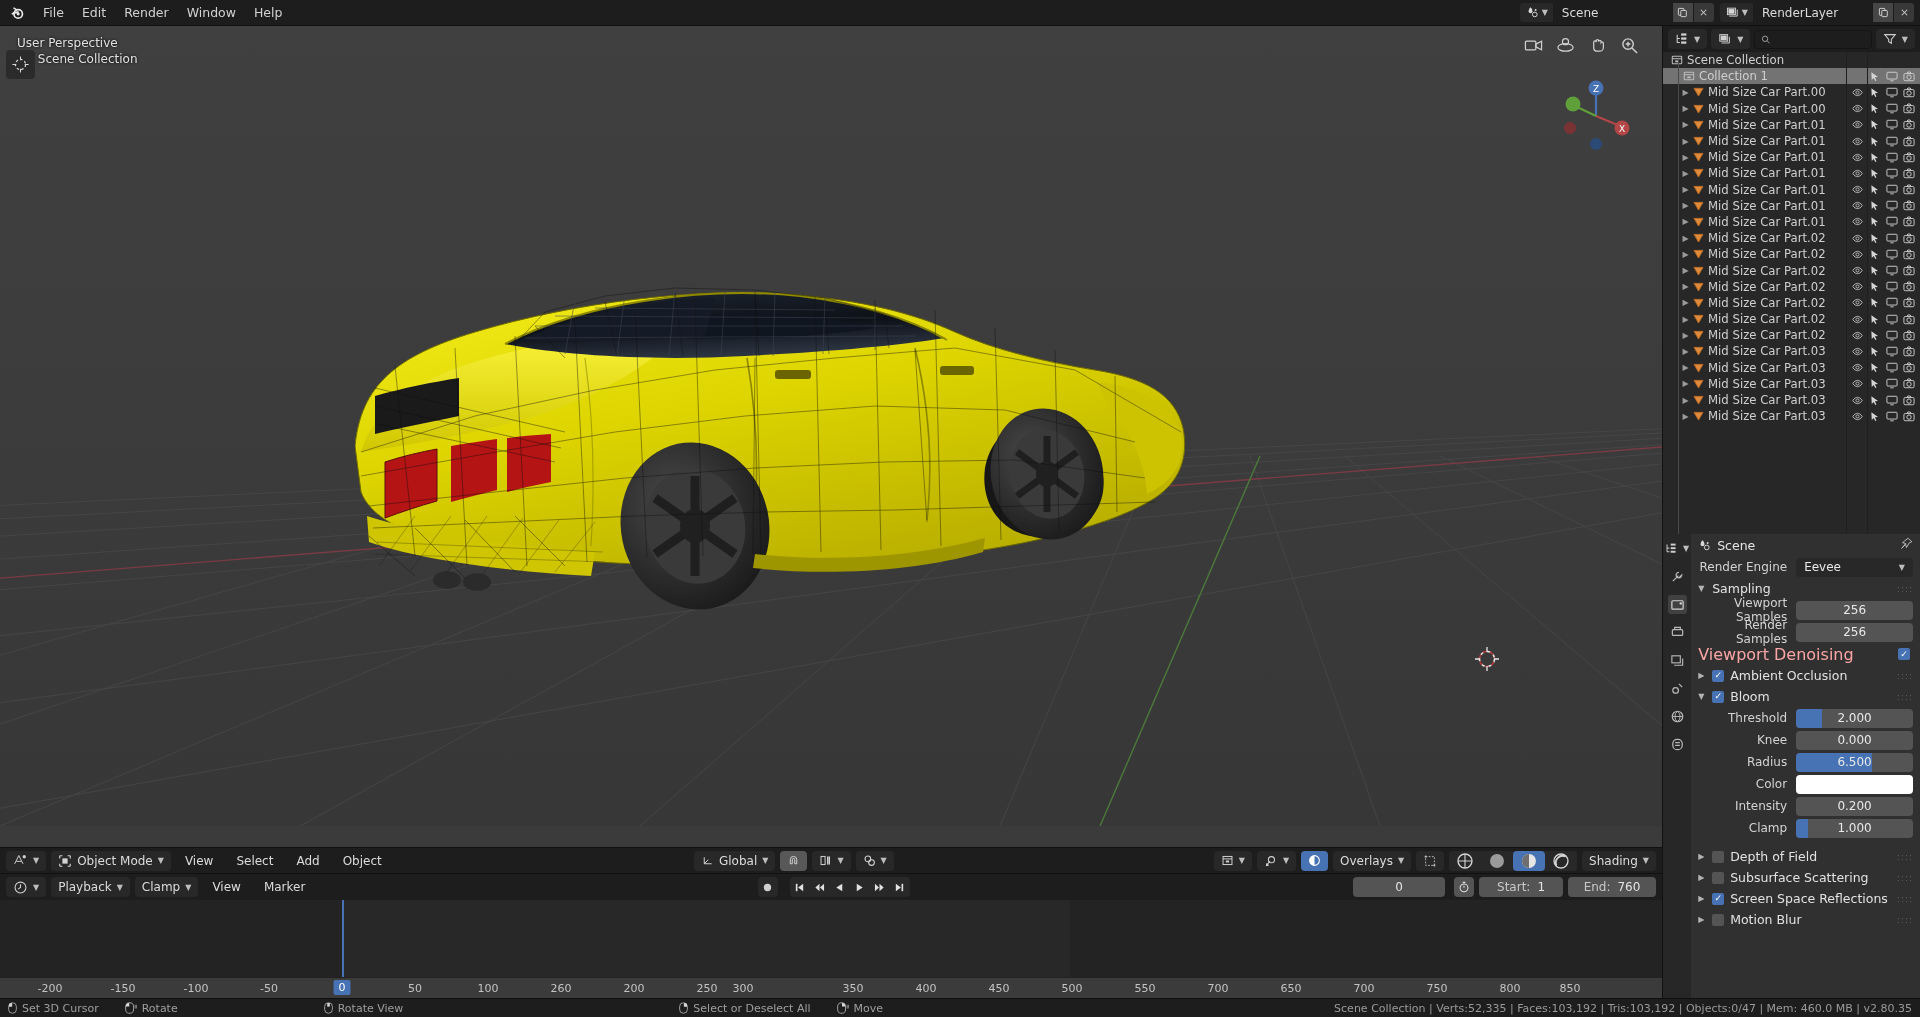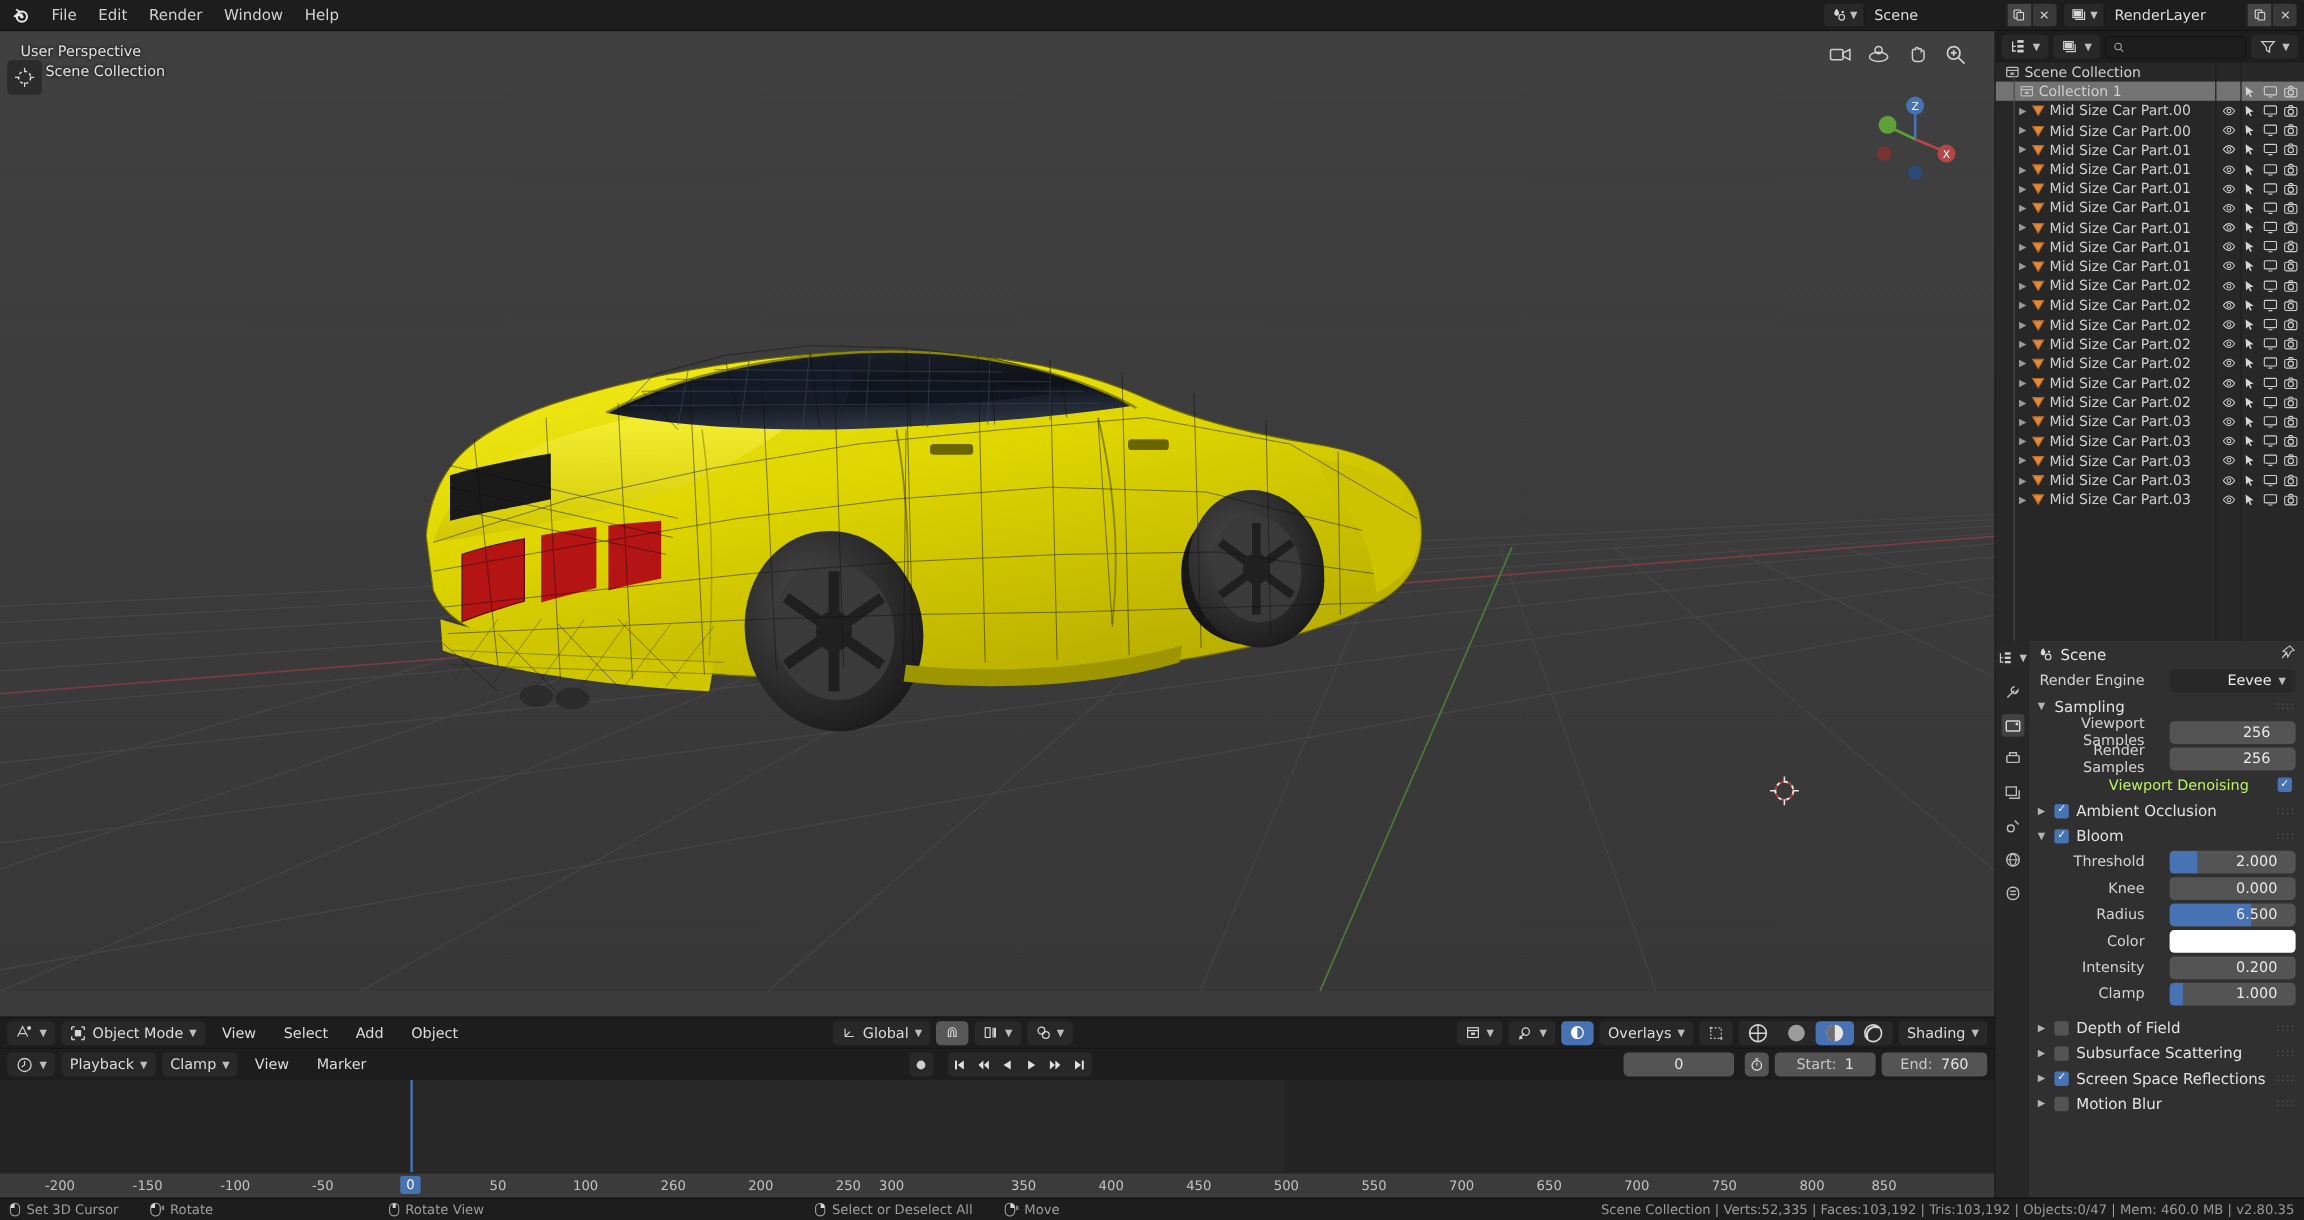--- a/index.html
+++ b/index.html
@@ -127,28 +127,28 @@
   .ol-sep { position:absolute; top:0; bottom:0; width:1px; background:#1f1f1f; }
   .tree-line { position:absolute; top:0; bottom:0; width:1px; background:#4a4a4a; }
 
   
   .props { flex:1; display:flex; min-height:0; }
   .prop-tabs { flex:0 0 23px; background:#272727; display:flex; flex-direction:column; align-items:center; padding-top:4px; gap:9px; }
   .ptab { width:19px; height:19px; display:flex; align-items:center; justify-content:center; border-radius:3px; }
   .ptab.active { background:#414141; }
   .prop-body { flex:1; background:#303030; display:flex; flex-direction:column; overflow:hidden; }
   .prop-breadcrumb { height:22px; display:flex; align-items:center; gap:6px; padding:0 7px; background:#303030; }
-  .prop-row { display:flex; align-items:center; height:22px; padding:0 7px; gap:18px; }
+  .prop-row { display:flex; align-items:center; height:22px; padding:0 7px; gap:6px; }
   .prop-label { flex:0 0 92px; text-align:right; font-size:12px; color:#d3d3d3; padding-right:3px;}
   .prop-val {
     flex:1; height:19px; border-radius:4px; background:#545454; color:#e9e9e9; font-size:12px;
     display:flex; align-items:center; justify-content:center; position:relative; overflow:hidden;
   }
   .prop-val .fill { position:absolute; left:0; top:0; bottom:0; background:#4772b3; }
-  .prop-val span { position:relative; z-index:1;margin-left:40px; }
+  .prop-val span { position:relative; z-index:1; }
   .prop-val.dropdown { background:#282828; justify-content:flex-start; padding:0 8px; }
   .prop-val.swatch { background:#ffffff; }
   .sec-header { display:flex; align-items:center; gap:6px; height:21px; padding:0 7px; font-size:12.5px; color:#e2e2e2; }
   .sec-header .tri { font-size:8px; color:#b4b4b4; width:8px; }
   .dots { margin-left:auto; color:#5e5e5e; letter-spacing:1px; font-size:9px; }
   .cb { width:12px; height:12px; border-radius:2px; background:#545454; display:flex; align-items:center; justify-content:center; }
   .cb.on { background:#4772b3; }
   .cb .mark { color:#fff; font-size:9px; line-height:1; }
 
   
@@ -1802,21 +1802,21 @@
               <span>256</span>
             </div>
           </div>
           <div class="prop-row">
             <div class="prop-label">Render Samples</div>
             <div class="prop-val">
               <span>256</span>
             </div>
           </div>
           <div class="prop-row">
-            <div style="flex:1; text-align:right; font-size:12px; color:#bef264; padding-right:6px">Viewport Denoising</div>
+            <div style="flex:1; text-align:left; font-size:16px; color:#fca5a5; padding-right:6px">Viewport Denoising</div>
             <div class="cb on" style="margin-right:3px">
               <span class="mark">✓</span>
             </div>
           </div>
 
           <div class="sec-header">
             <span class="tri">▶</span>
             <span class="cb on">
                 <span class="mark">✓</span>
               </span>

